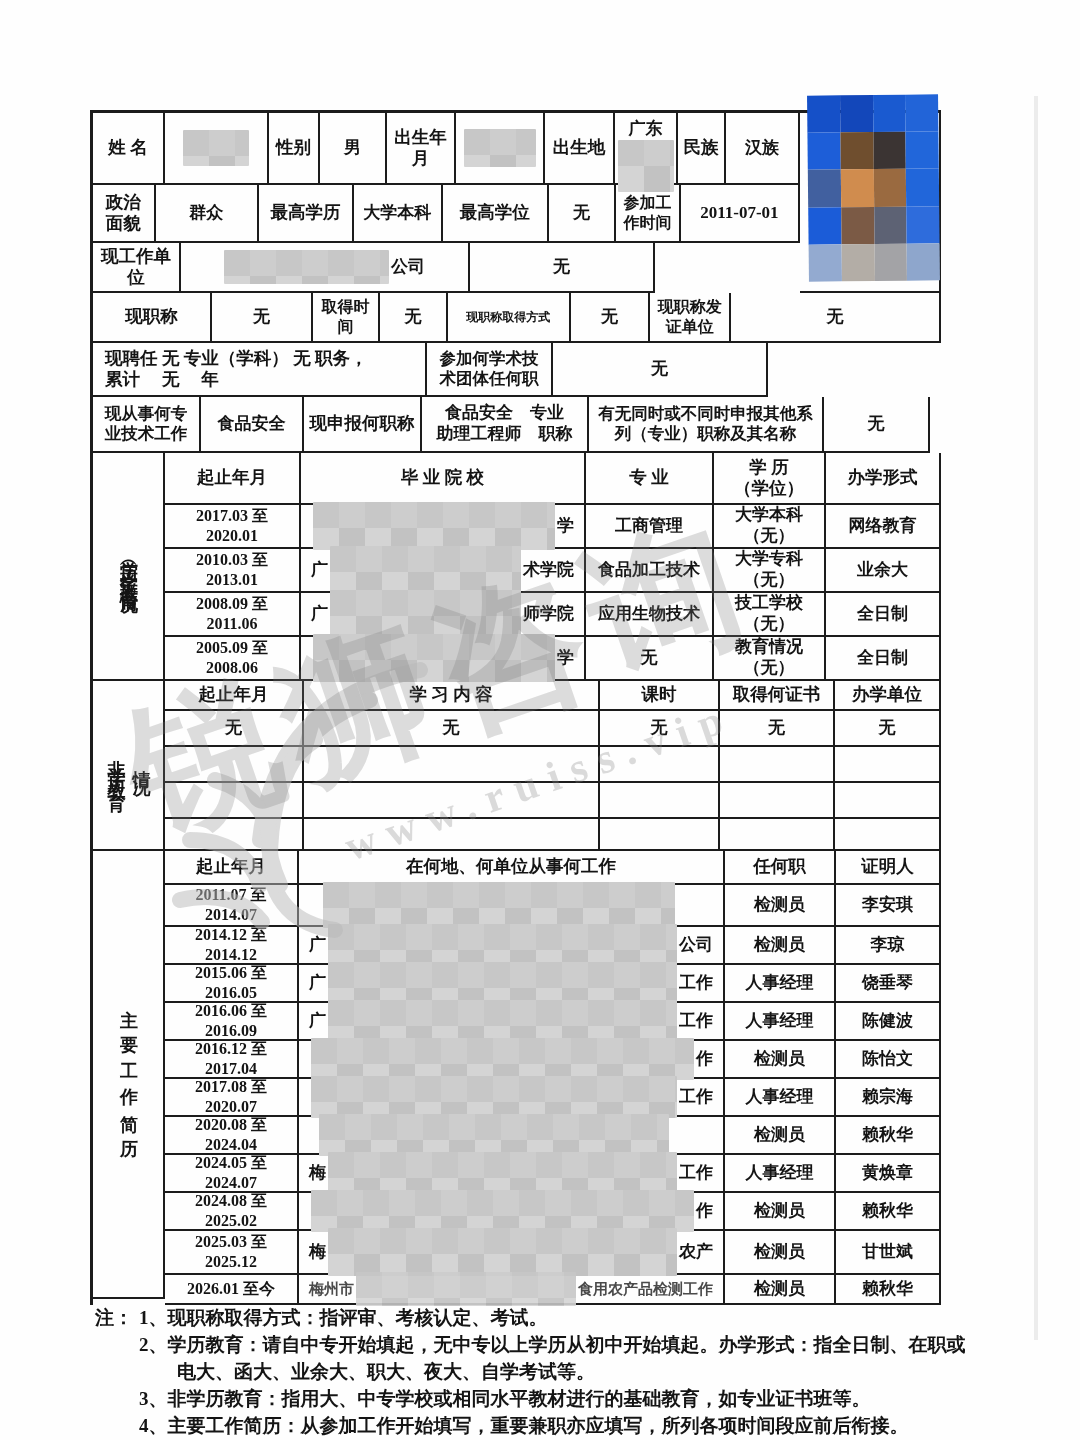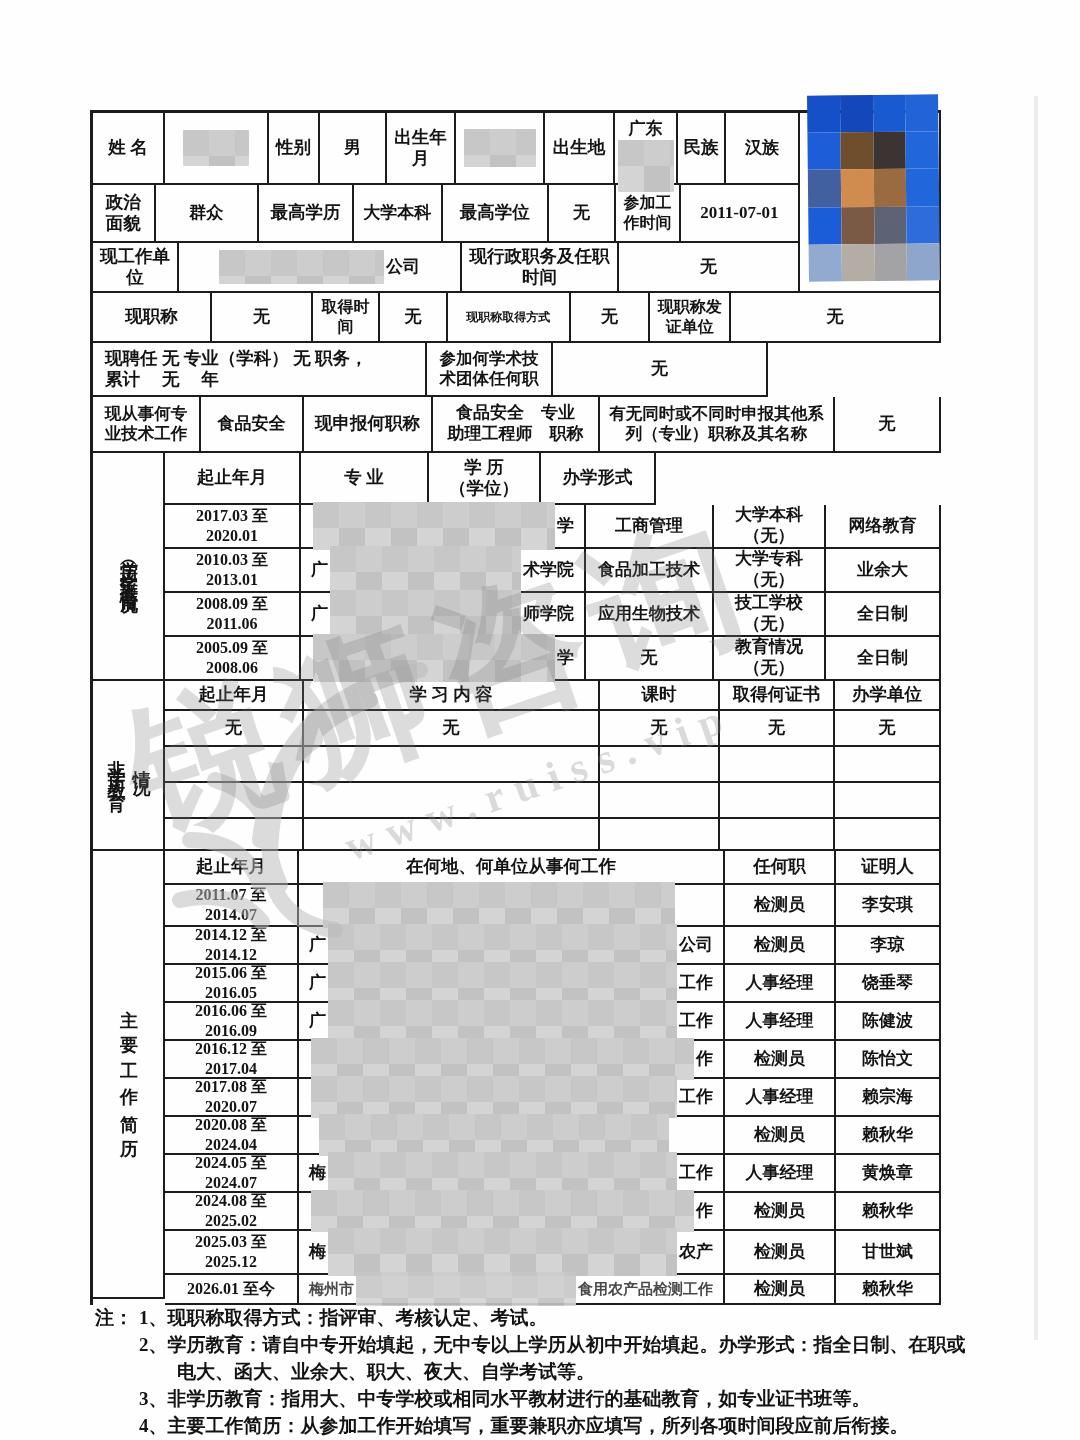--- a/index.html
+++ b/index.html
@@ -133,23 +133,20 @@
             </div>
         </div>
         <div class="row" style="height:50px">
           <div class="c lab" style="width:88px">
               <span>现工作单位</span>
             </div>
           <div class="c frag" style="width:289px;justify-content:center">
             <div class="blur" style="width:165px;height:34px"></div>
             <span class="val">公司</span>
           </div>
-          <div class="c lab" style="width:161px">
-              <span>现行政职务及任职时间</span>
-            </div>
           <div class="c val" style="width:185px">
               <span>无</span>
             </div>
         </div>
       </div>
       <div class="c" style="width:141px;height:180px"></div>
     </div>
 
     <div class="row" style="height:50px">
       <div class="c lab" style="width:122px">
@@ -191,21 +188,21 @@
         </div>
     </div>
 
     <div class="row" style="height:56px">
       <div class="c lab" style="width:108px;font-size:16.5px">
           <span>现从事何专业技术工作</span>
         </div>
       <div class="c val" style="width:103px">
           <span>食品安全</span>
         </div>
-      <div class="c lab" style="width:129px">
+      <div class="c lab" style="width:118px">
           <span>现申报何职称</span>
         </div>
       <div class="c val" style="width:167px">
         <span>食品安全　专业</span>
           <span>助理工程师　职称</span>
       </div>
       <div class="c lab" style="width:235px;font-size:16.5px">
           <span>有无同时或不同时申报其他系列（专业）职称及其名称</span>
         </div>
       <div class="c val" style="width:106px">
@@ -214,20 +211,23 @@
     </div>
 
     <div class="row">
       <div class="c" style="width:72px;height:228px">
         <span class="vert">学历（学位）教育情况</span>
       </div>
       <div style="width:776px">
         <div class="row" style="height:52px">
           <div class="c lab" style="width:136px">
               <span>起止年月</span>
+            </div>
+          <div class="c lab" style="width:285px">
+              <span>毕 业 院 校</span>
             </div>
           <div class="c lab" style="width:128px">
               <span>专  业</span>
             </div>
           <div class="c lab" style="width:112px">
               <span>学  历</span>
               <span>（学位）</span>
             </div>
           <div class="c lab" style="width:115px">
               <span>办学形式</span>

